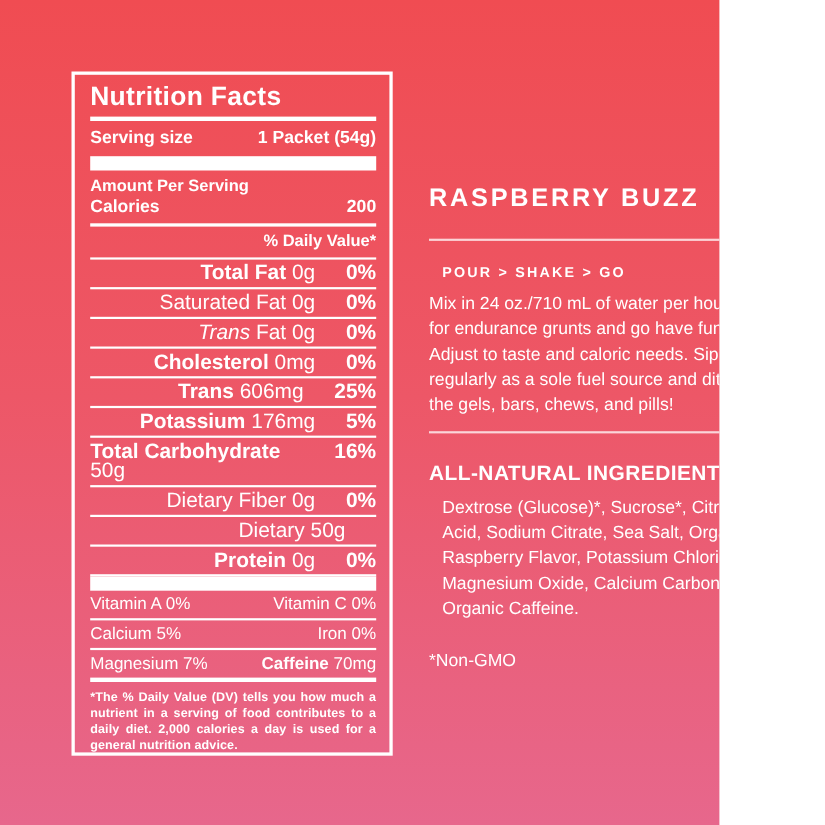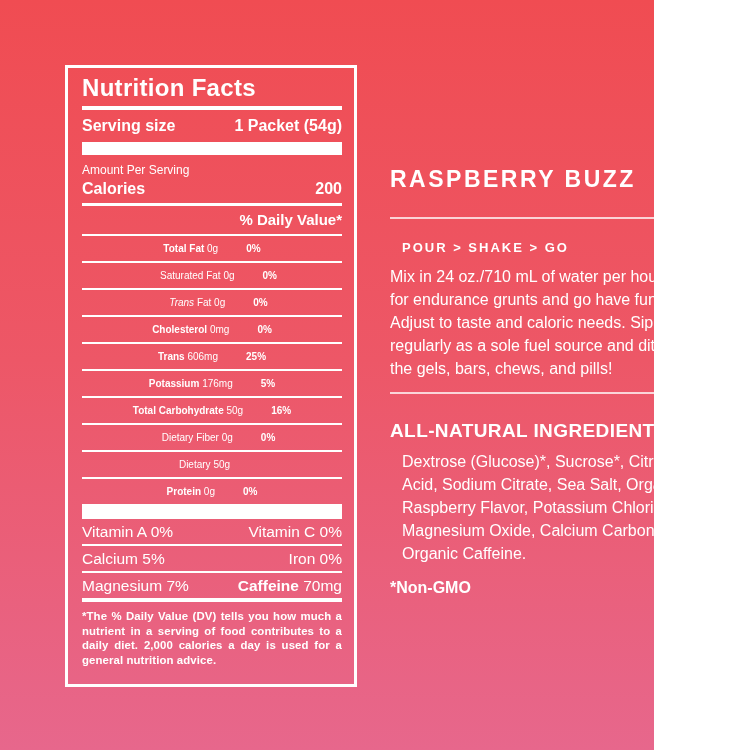--- a/index.html
+++ b/index.html
@@ -15,26 +15,26 @@
     border:3px solid #fff;box-sizing:border-box;
     padding:6px 12px 0 14px;overflow:hidden;
   }
   .nfl-title{font-size:24px;font-weight:bold;letter-spacing:.3px;line-height:28px;}
   .rule-heavy{height:4px;background:#fff;margin-top:4px;}
   .rule-med{height:3px;background:#fff;}
   .rule-thin{height:2px;background:#fff;}
   .serving{display:flex;justify-content:space-between;align-items:baseline;
     font-weight:bold;font-size:16px;line-height:20px;margin:6px 0;}
   .bar{height:13px;background:#fff;}
-  .aps{font-weight:normal;font-size:12px;line-height:18px;margin-top:6px;}
+  .aps{font-weight:bold;font-size:15px;line-height:18px;margin-top:6px;}
   .cal{display:flex;justify-content:space-between;align-items:flex-end;
     font-weight:bold;font-size:16px;line-height:20px;margin-bottom:4px;}
   .dvh{text-align:right;font-weight:bold;font-size:15px;padding:5px 0;line-height:18px;}
-  .n-row{display:flex;justify-content:center;align-items:baseline;
-    font-size:10px;line-height:18px;padding:4px 0 3px;border-bottom:2px solid #fff;gap:28px;}
+  .n-row{display:flex;justify-content:flex-end;align-items:baseline;
+    font-size:19px;line-height:18px;padding:4px 0 3px;border-bottom:2px solid #fff;gap:28px;}
   .n-row.indent{padding-left:13px;}
   .micro-row{display:flex;justify-content:space-between;align-items:baseline;
     font-size:15.5px;line-height:18px;padding:4px 0 3px;border-bottom:2px solid #fff;}
   .micro-row:last-child{border-bottom:none;}
   .b{font-weight:bold;}
   .i{font-style:italic;}
   .rule-end{height:4px;background:#fff;}
   .footnote{font-size:11.4px;line-height:1.28;font-weight:bold;
     text-align:justify;margin-top:7px;letter-spacing:.1px;}
   
@@ -43,21 +43,21 @@
     letter-spacing:2.5px;white-space:nowrap;}
   .p-div{position:absolute;left:0;width:288px;height:2px;background:rgba(255,255,255,.75);}
   .p-div-1{top:217px;}
   .p-div-2{top:392px;}
   .pour{position:absolute;top:240px;left:0;font-size:13px;font-weight:bold;
     letter-spacing:2px;white-space:nowrap;margin-left:12px;}
   .usage{position:absolute;top:265px;left:0;width:292px;font-size:16px;line-height:23px;}
   .ing-h{position:absolute;top:420px;left:0;font-size:19px;font-weight:bold;
     letter-spacing:.4px;white-space:nowrap;}
   .ing{position:absolute;top:450px;left:12px;width:292px;font-size:16px;line-height:23px;}
-  .gmo{position:absolute;top:576px;left:0;font-size:16px;line-height:23px;font-weight:bold;}
+  .gmo{position:absolute;top:589px;left:0;font-size:16px;line-height:23px;}
 </style>
 </head>
 <body>
 
 <div class="stage">
 
   <div class="nfl">
     <div class="nfl-title">Nutrition Facts</div>
     <div class="rule-heavy"></div>
 

